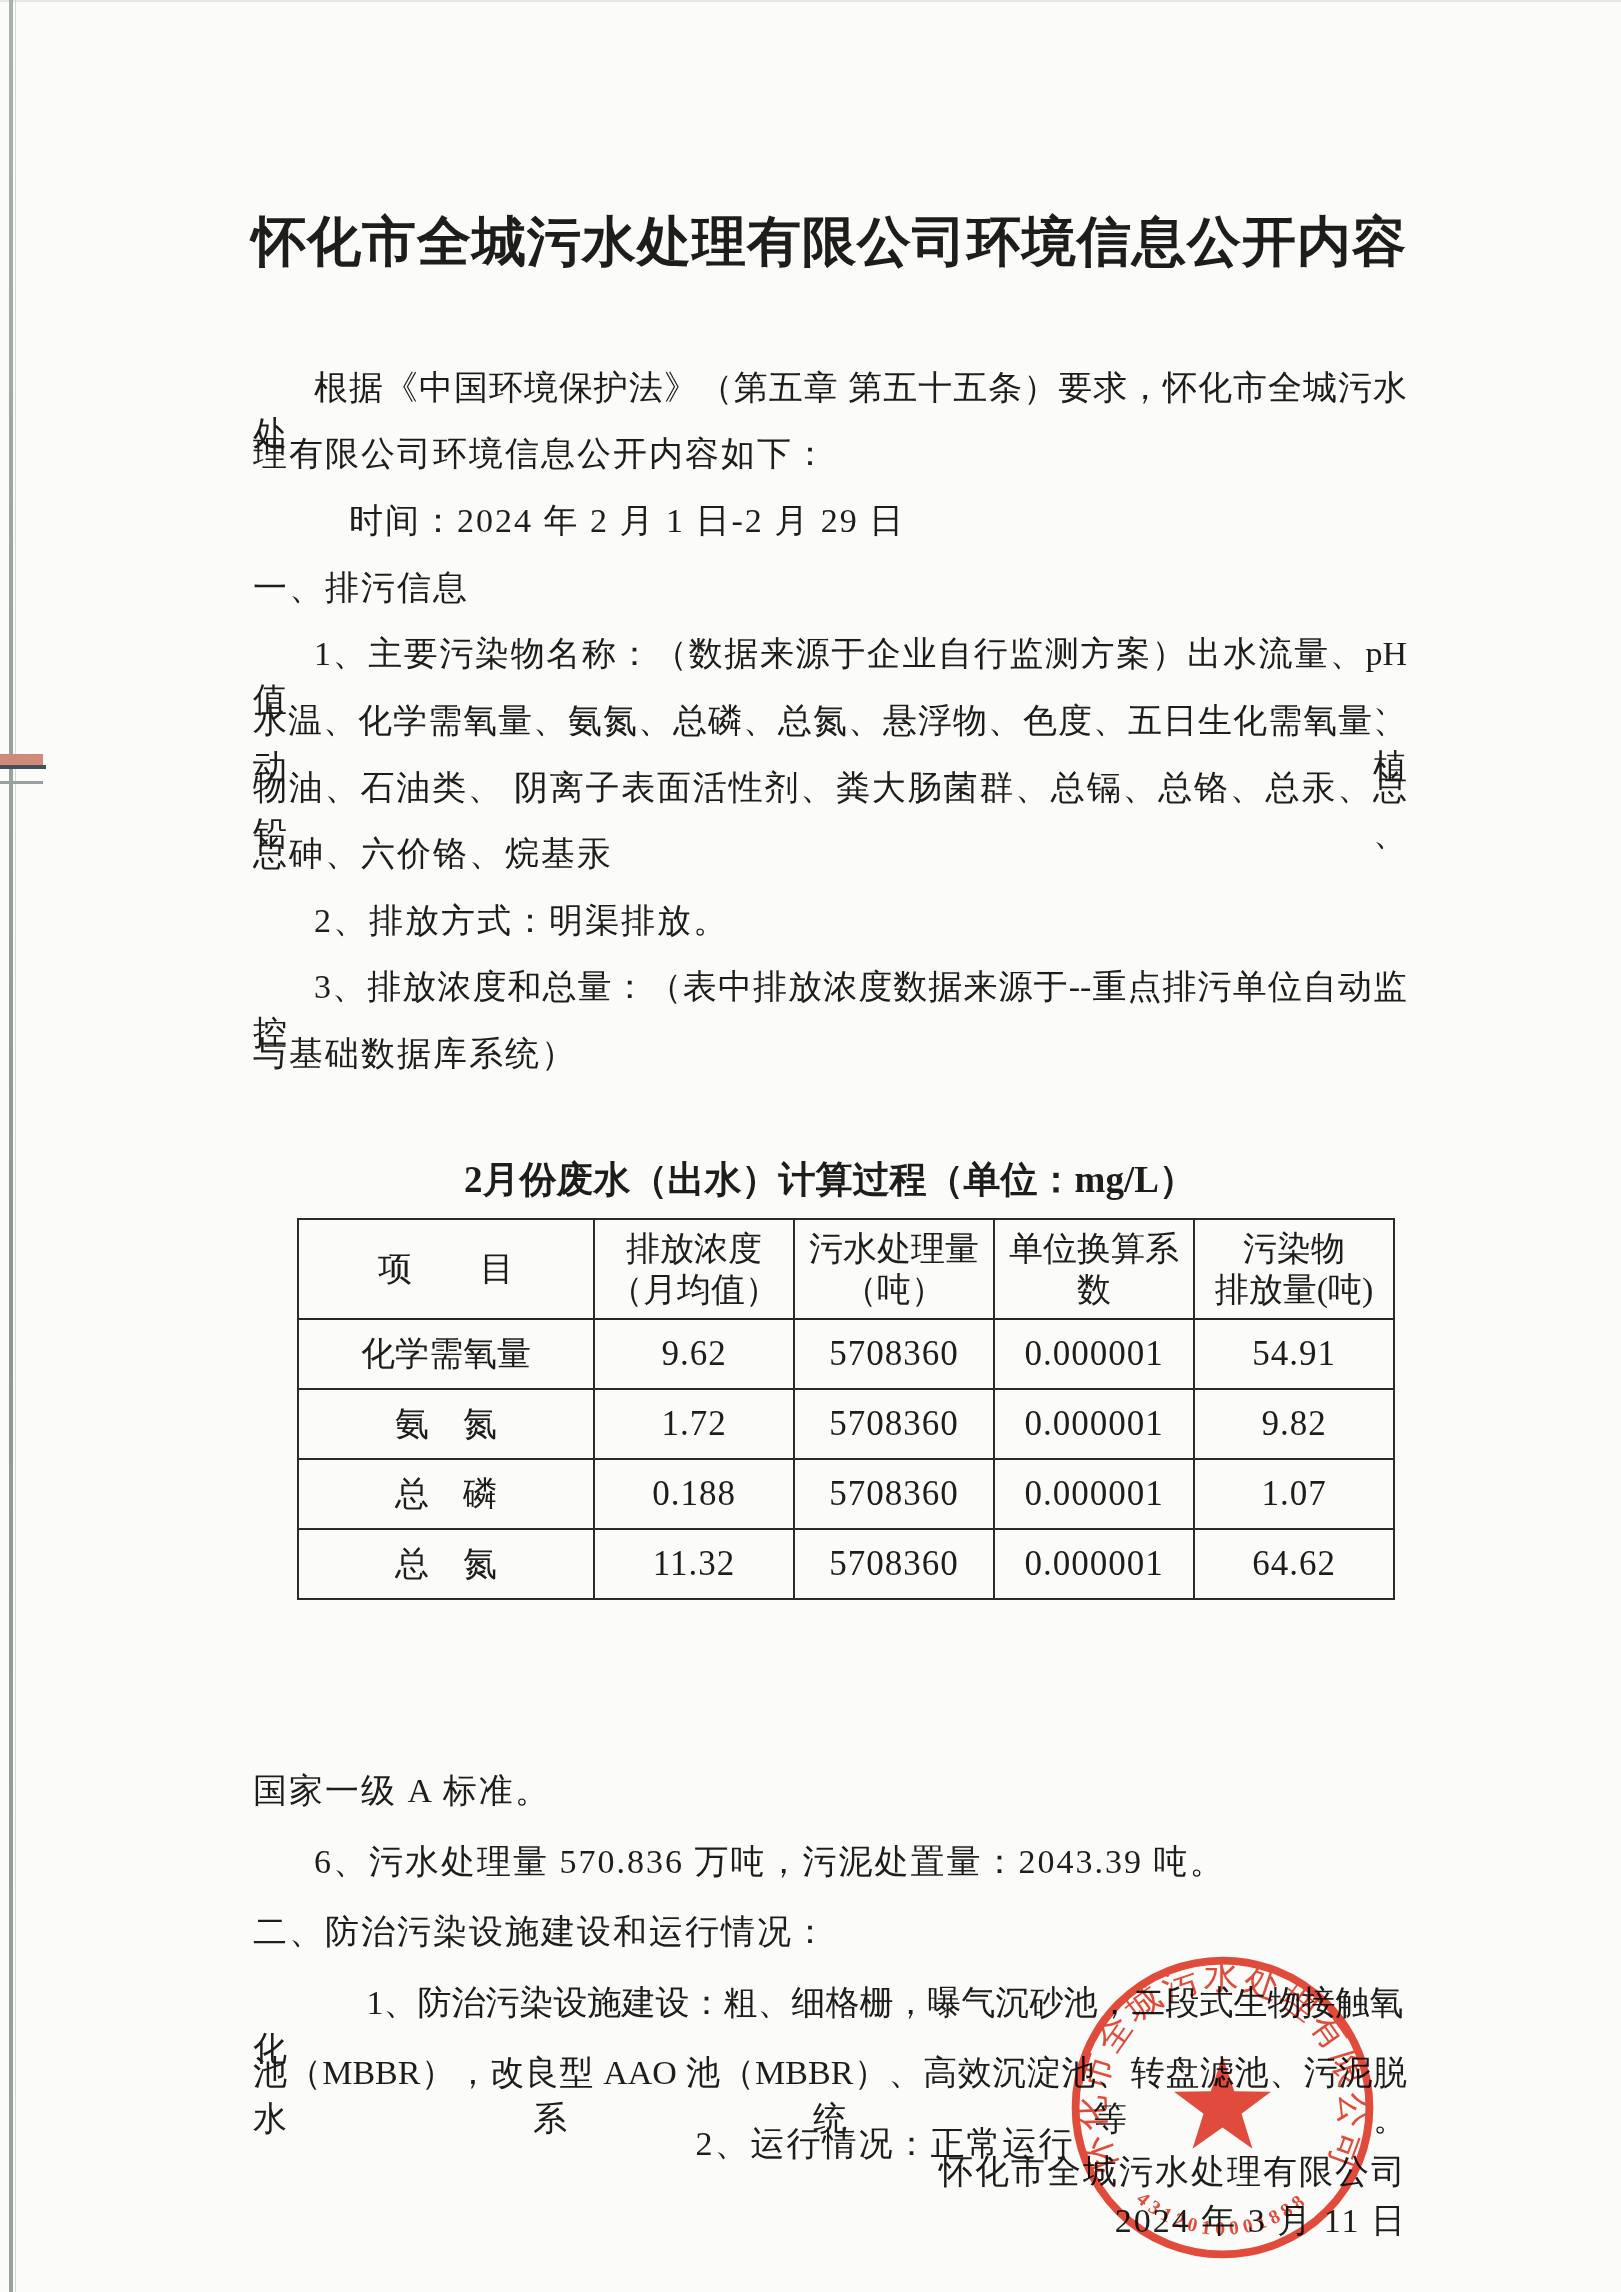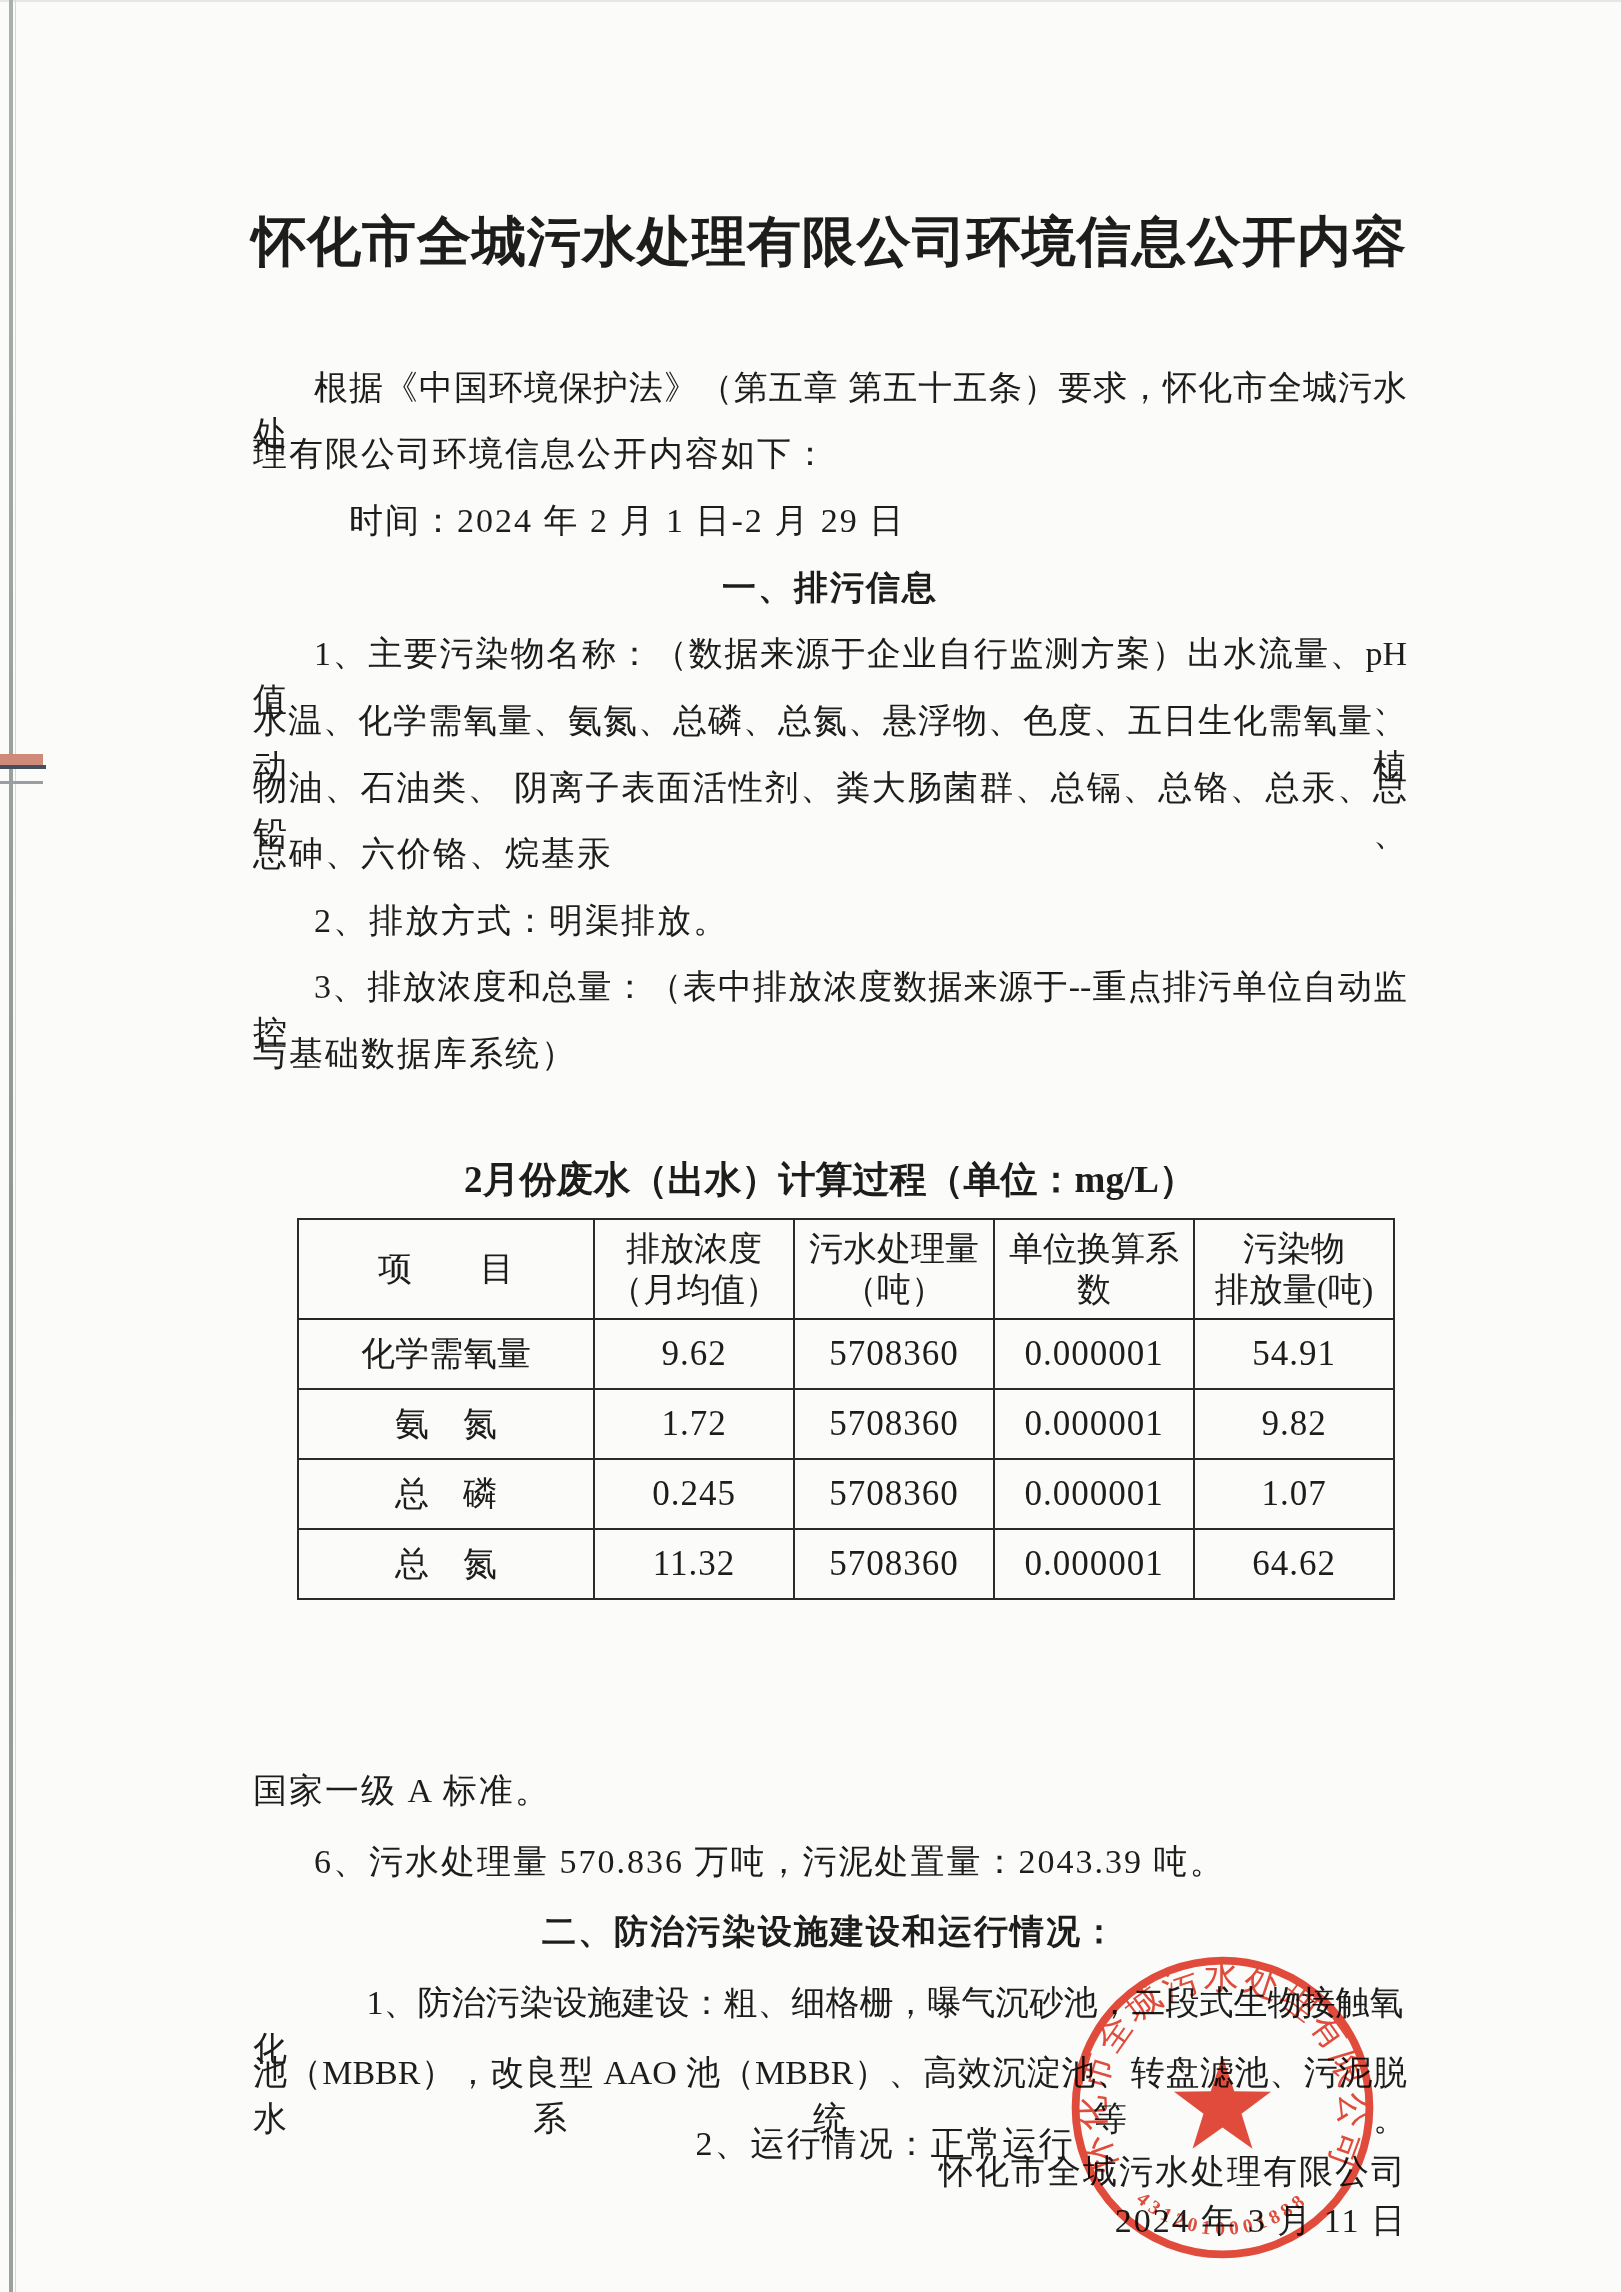--- a/index.html
+++ b/index.html
@@ -26,21 +26,21 @@
     position:absolute; left:233px; top:206px; width:1193px;
     font-size:54px; font-weight:bold; text-align:center;
     letter-spacing:1px; white-space:nowrap;
   }
   
   .ln {
     position:absolute; left:253px; width:1154px; height:53px;
     font-size:34px; letter-spacing:2px; white-space:nowrap; z-index:2;
   }
   .just { white-space:normal; text-align:justify; text-align-last:justify; letter-spacing:0; }
-  .bold { font-weight:bold;text-align:center; }
+  .bold { font-weight:normal; }
   .in62  { text-indent:61px; }
   .in98  { text-indent:96px; }
   .in112 { text-indent:110px;text-align:center; }
   .right { text-align:right; padding-right:7.8px; }
 
   
   .tbl-title {
     position:absolute; left:253px; top:1155px; width:1154px;
     font-size:37px; font-weight:bold; text-align:center; z-index:2;
   }
@@ -125,21 +125,21 @@
       </tr>
       <tr>
         <td>氨　氮</td>
         <td class="num">1.72</td>
         <td class="num">5708360</td>
         <td class="num">0.000001</td>
         <td class="num">9.82</td>
       </tr>
       <tr>
         <td>总　磷</td>
-        <td class="num">0.245</td>
+        <td class="num">0.188</td>
         <td class="num">5708360</td>
         <td class="num">0.000001</td>
         <td class="num">1.07</td>
       </tr>
       <tr>
         <td>总　氮</td>
         <td class="num">11.32</td>
         <td class="num">5708360</td>
         <td class="num">0.000001</td>
         <td class="num">64.62</td>

